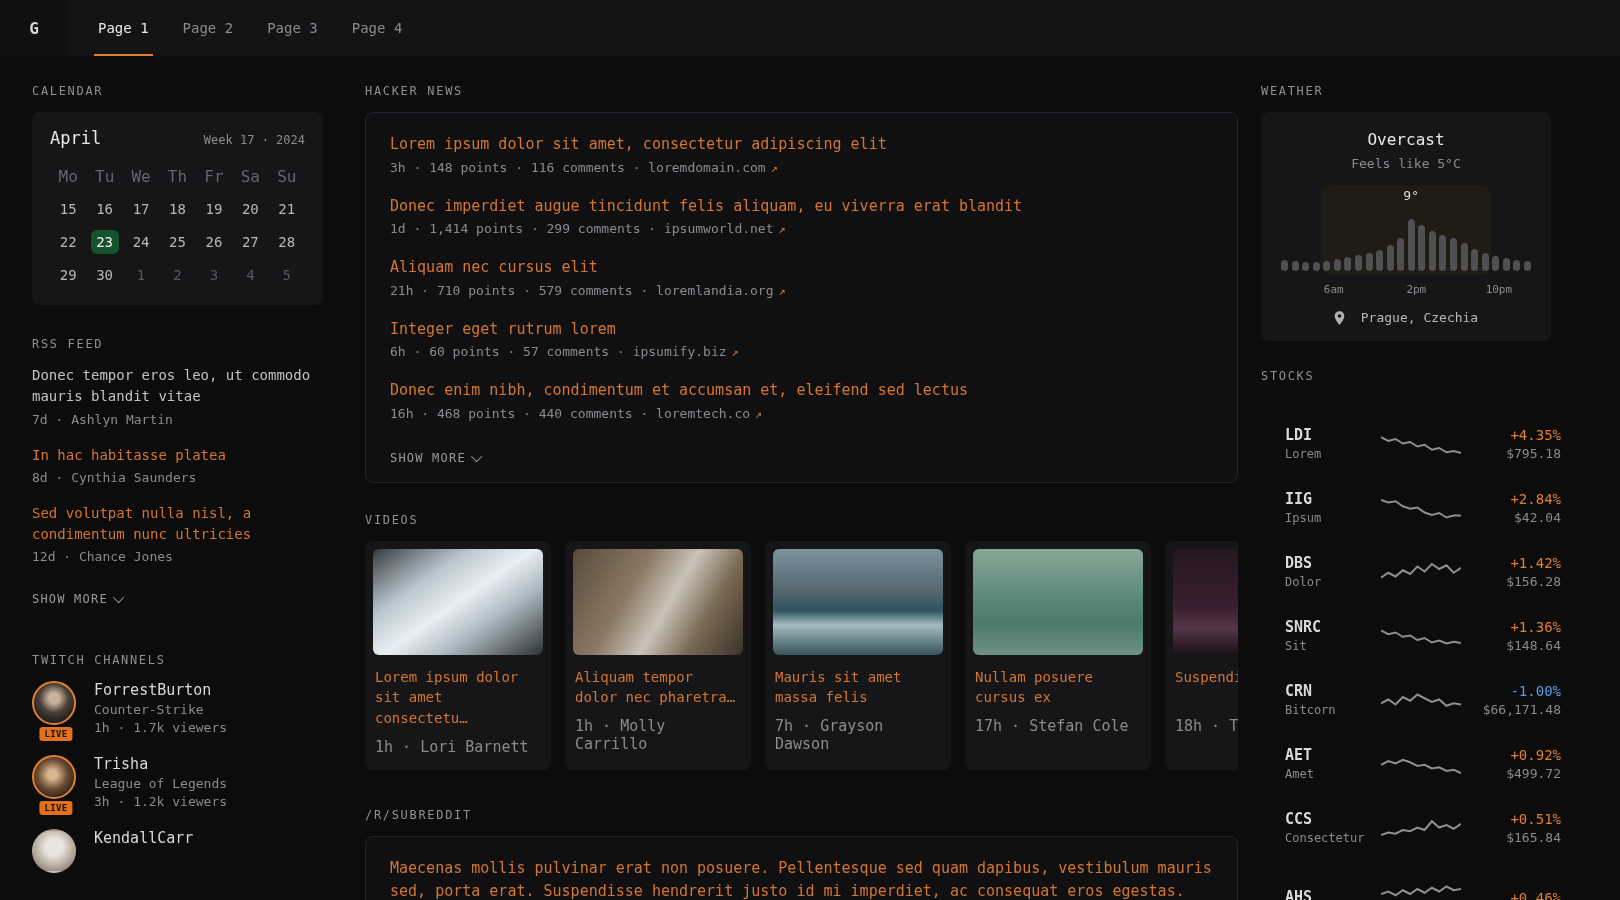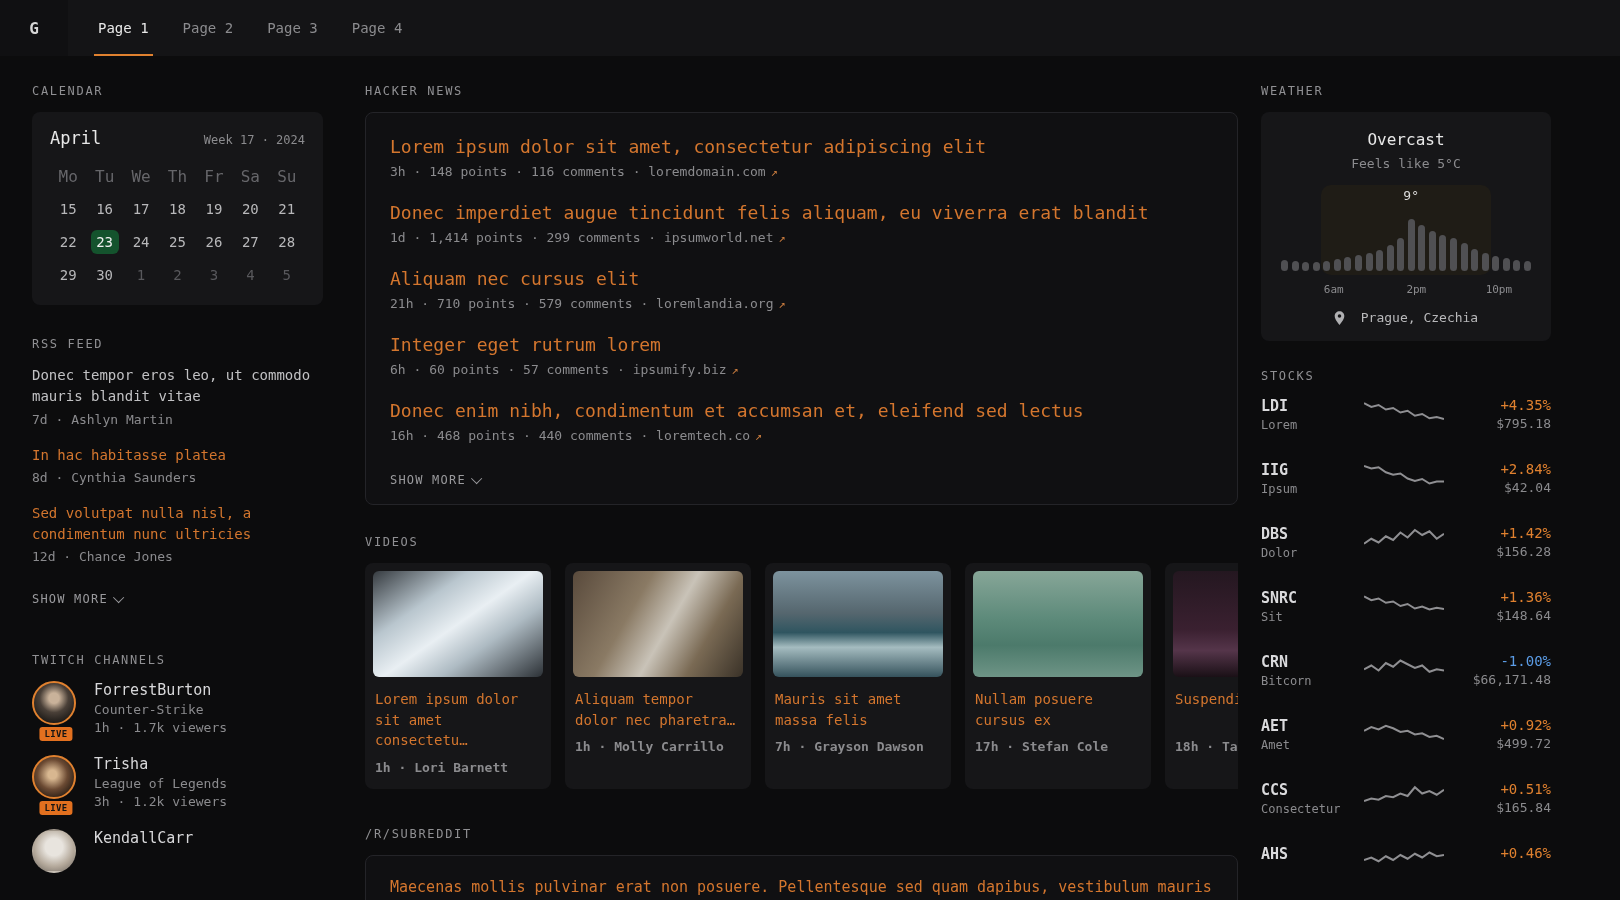--- a/index.html
+++ b/index.html
@@ -66,36 +66,36 @@
   .av-2{background:radial-gradient(circle at 46% 44%,#d8b790 0 14%,#6b4a33 48%,#241a12 82%);}
   .av-3{background:radial-gradient(circle at 50% 40%,#e8e4de 0 28%,#b5aa9c 62%,#6e675f 100%);}
   .live-badge{position:absolute;left:50%;transform:translateX(-50%);bottom:-6px;background:#e2701f;color:#141414;font-size:9px;font-weight:bold;letter-spacing:0.04em;padding:2px 5px;border-radius:3px;}
   .chan-name{font-size:15px;color:#d8d8da;}
   .chan-game{font-size:13px;color:var(--dim);margin-top:3px;}
   .chan-meta{font-size:13px;color:var(--dim);margin-top:3px;}
 
   
   .list-card{border:1px solid var(--border);border-radius:8px;background:#101012;padding:20px 24px 16px;}
   .hn-item{margin-bottom:20px;}
-  .hn-title{font-size:18px;color:var(--orange);text-decoration:none;display:block;cursor:pointer;line-height:1.5;}
+  .hn-title{font-size:15px;color:var(--orange);text-decoration:none;display:block;cursor:pointer;line-height:1.5;}
   .domain{color:var(--dim);text-decoration:none;cursor:pointer;}
   .ext{color:#c97c3e;margin-left:5px;font-size:12px;}
 
   
   .videos-sec{margin-top:30px;}
   .videos-row{display:flex;gap:14px;overflow:hidden;}
   .vcard{flex:0 0 186px;background:var(--surface);border-radius:8px;padding:8px 10px 14px;cursor:pointer;}
   .thumb{height:106px;border-radius:6px;margin:0 -2px;}
   .th-1{background:linear-gradient(145deg,#363b40 0%,#b9c6ce 30%,#e9eff3 50%,#aebbc3 68%,#2c3136 100%);}
   .th-2{background:linear-gradient(120deg,#594a3c 0%,#8a7a64 35%,#c9c3b8 55%,#7a6a54 75%,#3a3228 100%);}
   .th-3{background:linear-gradient(180deg,#7d939e 0%,#55666e 40%,#2f5560 58%,#a5bcc0 72%,#35525c 100%);}
   .th-4{background:linear-gradient(180deg,#87a698 0%,#5d8a7a 45%,#4c7a6b 70%,#6e9486 100%);}
   .th-5{background:linear-gradient(180deg,#241720 0%,#3a2030 55%,#55354a 75%,#1a1016 100%);}
   .vtitle{font-size:14px;line-height:1.48;color:var(--orange);margin-top:12px;min-height:41px;overflow:hidden;}
-  .vmeta{font-size:13px;color:var(--dim);margin-top:9px;font-weight:bold;}
+  .vmeta{font-size:15px;color:var(--dim);margin-top:9px;}
 
   .sub-sec{margin-top:38px;}
   .sub-card{min-height:160px;}
   .sub-title{font-size:15px;line-height:1.55;}
 
   
   .weather-card{padding:18px 16px 16px;text-align:center;}
   .w-cond{font-size:16px;color:var(--text-bright);}
   .w-feels{font-size:13px;color:var(--dim);margin-top:7px;}
   .w-chart{position:relative;height:112px;margin-top:14px;}
@@ -103,21 +103,21 @@
   .w-peak{position:absolute;top:3px;left:52%;transform:translateX(-50%);font-size:13px;color:#dcdcdc;}
   .wbars{position:absolute;left:4px;right:4px;bottom:26px;height:52px;display:flex;align-items:flex-end;justify-content:space-between;}
   .wbar{width:7px;border-radius:4px;background:#505053;}
   .w-times{position:absolute;left:0;right:0;bottom:0;height:14px;}
   .w-time{position:absolute;transform:translateX(-50%);font-size:11px;color:var(--dim);}
   .w-time.t0{left:22%;} .w-time.t1{left:54%;} .w-time.t2{left:86%;}
   .w-loc{margin-top:13px;font-size:13px;color:#b8b8ba;display:flex;align-items:center;justify-content:center;gap:16px;}
 
   
   .stocks-sec{margin-top:28px;}
-  .stock-row{display:flex;align-items:flex-start;height:64px;}
+  .stock-row{display:flex;align-items:flex-end;height:64px;margin-left:24px;}
   .st-left{width:96px;flex:none;}
   .st-sym{font-size:15px;font-weight:bold;color:#dadadc;}
   .st-name{font-size:12px;color:var(--dim);margin-top:3px;}
   .spark{width:80px;height:30px;flex:none;margin:0 auto;}
   .st-right{width:100px;flex:none;text-align:right;}
   .st-chg{font-size:14px;}
   .st-chg.up{color:var(--orange-bright);}
   .st-chg.down{color:var(--blue);}
   .st-price{font-size:13px;color:var(--dim);margin-top:3px;}
 </style>

